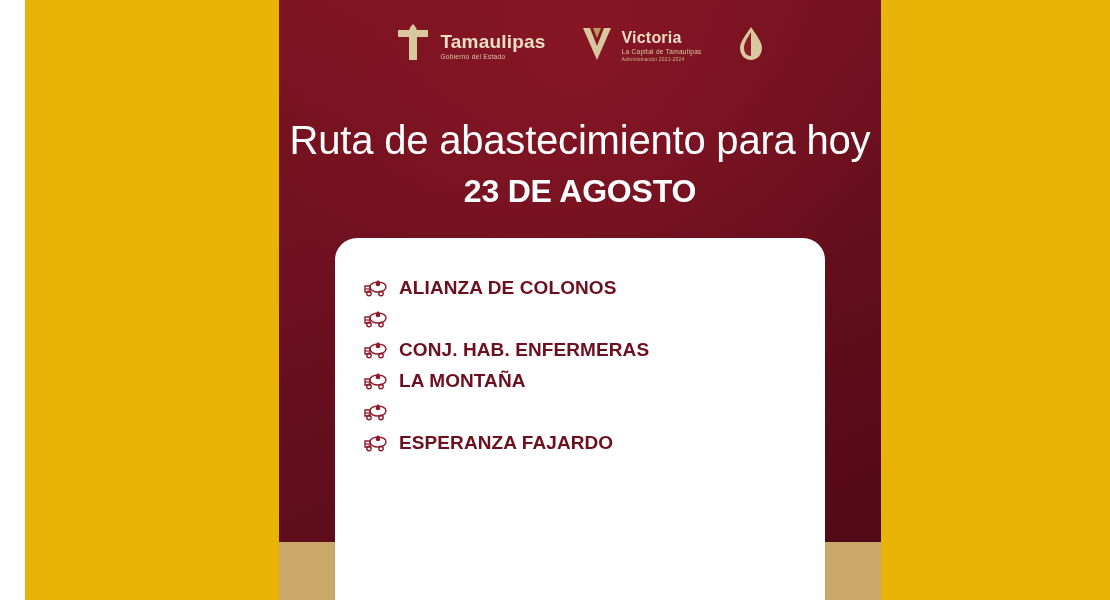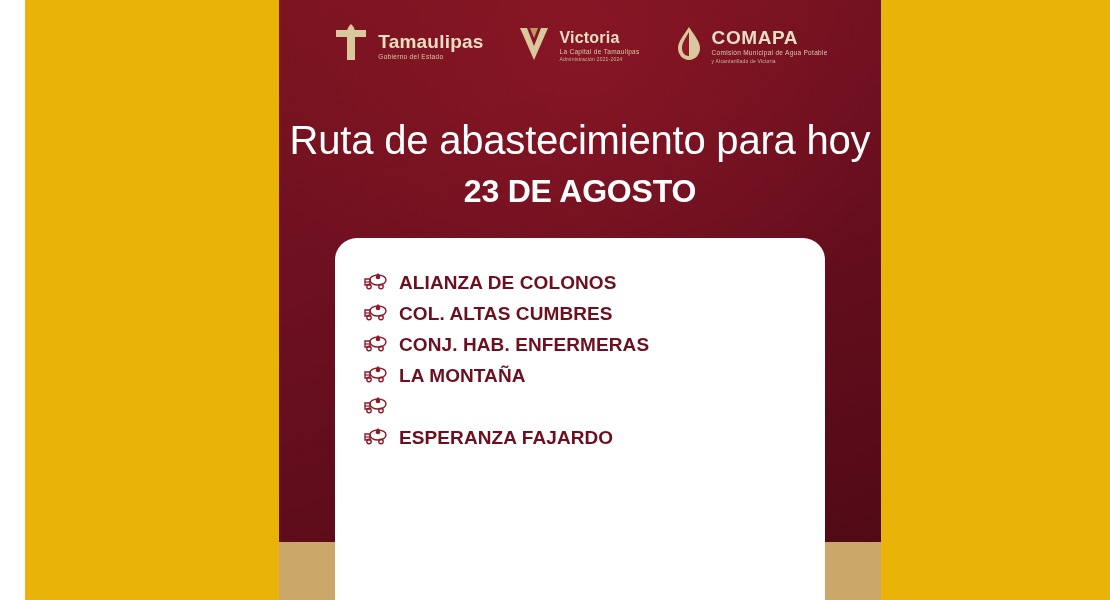--- a/index.html
+++ b/index.html
@@ -141,21 +141,21 @@
     box-shadow: 0 0 0 rgba(0,0,0,0);
   }
   .list {
     position: absolute;
     left: 28px;
     top: 34px;
     right: 16px;
   }
   .list-item {
     display: flex;
-    align-items: flex-start;
+    align-items: center;
     gap: 10px;
     height: 31px;
   }
   .list-item .label {
     font-size: 19px;
     font-weight: bold;
     color: #6d0f1e;
     letter-spacing: 0.1px;
     white-space: nowrap;
   }
@@ -204,25 +204,20 @@
         </span>
       </div>
 
       <div class="logo logo-comapa">
         <span class="mark">
           <svg width="30" height="40" viewBox="0 0 30 40">
             <path d="M15 3 C9 12 4 18 4 24 C4 31 9 36 15 36 C21 36 26 31 26 24 C26 18 21 12 15 3 Z" fill="#d9c79e"></path>
             <path d="M15 8 C11 15 8 19 8 24 C8 29 11 32 15 32 Z" fill="#8e1a28"></path>
           </svg>
         </span>
-        <span class="txt">
-          <span class="t1">COMAPA</span>
-          <span class="t2">Comisión Municipal de Agua Potable</span>
-          <span class="t3">y Alcantarillado de Victoria</span>
-        </span>
       </div>
 
     </div>
 
     <div class="heading-wrap">
       <div class="heading-1">Ruta de abastecimiento para hoy</div>
       <div class="heading-2">23 DE AGOSTO</div>
     </div>
 
     <div class="card">
@@ -246,21 +241,20 @@
           <span class="truck-icon">
             <svg width="26" height="18" viewBox="0 0 26 18">
               <ellipse cx="15" cy="8" rx="8" ry="5" fill="none" stroke="#8e1a28" stroke-width="1.4"></ellipse>
               <path d="M2 13 L2 7 L7 7 L7 13 Z" fill="none" stroke="#8e1a28" stroke-width="1.4"></path>
               <path d="M2 10 L7 10" stroke="#8e1a28" stroke-width="1.2"></path>
               <circle cx="6" cy="14.5" r="2.2" fill="none" stroke="#8e1a28" stroke-width="1.4"></circle>
               <circle cx="18" cy="14.5" r="2.2" fill="none" stroke="#8e1a28" stroke-width="1.4"></circle>
               <path d="M15 1 C13.5 3 12.7 4.2 12.7 5.2 C12.7 6.4 13.7 7.2 15 7.2 C16.3 7.2 17.3 6.4 17.3 5.2 C17.3 4.2 16.5 3 15 1 Z" fill="#8e1a28"></path>
             </svg>
           </span>
-          <span class="label">COL. ALTAS CUMBRES</span>
         </div>
 
         <div class="list-item">
           <span class="truck-icon">
             <svg width="26" height="18" viewBox="0 0 26 18">
               <ellipse cx="15" cy="8" rx="8" ry="5" fill="none" stroke="#8e1a28" stroke-width="1.4"></ellipse>
               <path d="M2 13 L2 7 L7 7 L7 13 Z" fill="none" stroke="#8e1a28" stroke-width="1.4"></path>
               <path d="M2 10 L7 10" stroke="#8e1a28" stroke-width="1.2"></path>
               <circle cx="6" cy="14.5" r="2.2" fill="none" stroke="#8e1a28" stroke-width="1.4"></circle>
               <circle cx="18" cy="14.5" r="2.2" fill="none" stroke="#8e1a28" stroke-width="1.4"></circle>

